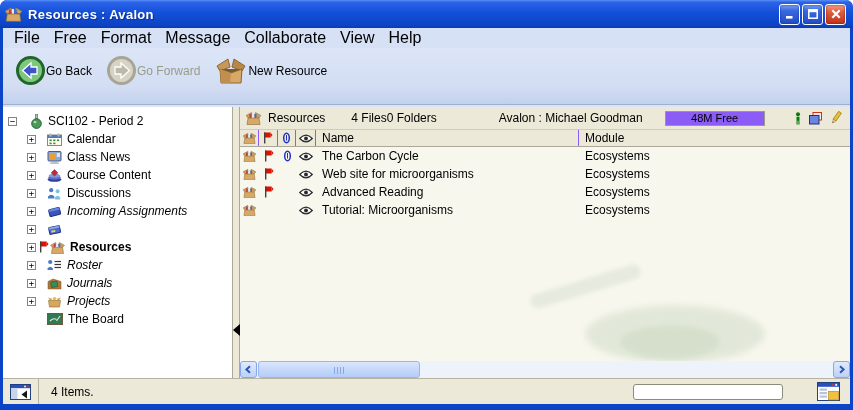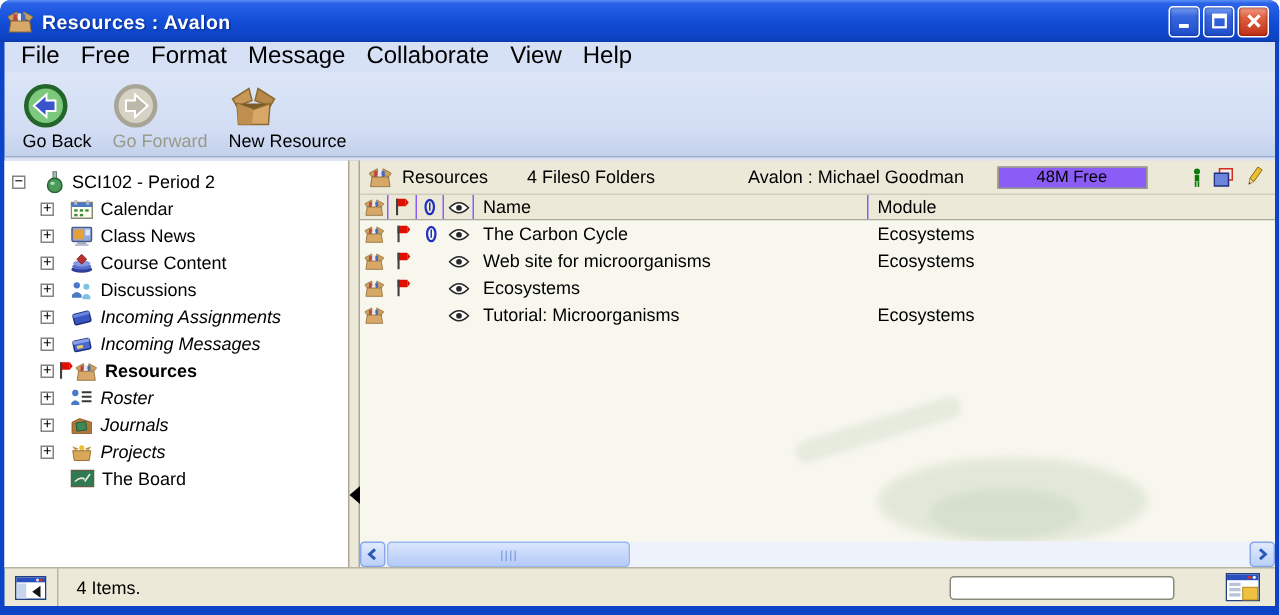--- a/index.html
+++ b/index.html
@@ -19,21 +19,21 @@
 
   
   .menubar { position:absolute; left:3px; top:28px; width:847px; height:20px; background:#d7e1f6;
     display:flex; align-items:center; padding-left:4px; }
   .mi { font-size:16px; padding:2px 7px; cursor:default; }
 
   
   .toolbar { position:absolute; left:3px; top:48px; width:847px; height:56px;
     background:linear-gradient(180deg,#dde6f8 0%,#d2ddf3 70%,#c3d1ec 100%);
     display:flex; align-items:flex-start; padding:4px 6px 0 8px; gap:6px; }
-  .tbtn { display:flex; flex-direction:column; align-items:flex-start; min-width:52px; padding:2px 4px; }
+  .tbtn { display:flex; flex-direction:row; align-items:center; min-width:52px; padding:2px 4px; }
   .tbtn .icn { height:32px; display:flex; align-items:center; }
   .tlabel { font-size:12px; margin-top:1px; }
   .tbtn.disabled .tlabel { color:#9a9a88; }
   .toolbar-edge { position:absolute; left:3px; top:104px; width:847px; height:3px;
     background:#dce4f4; border-top:1px solid #9fb0ce; }
 
   
   .main { position:absolute; left:3px; top:107px; width:847px; height:271px; background:#fff; }
   .tree { position:absolute; left:0; top:0; width:229px; height:271px; background:#fff; overflow:hidden; padding-top:5px; }
   .trow { display:flex; align-items:center; height:18px; font-size:12px; white-space:nowrap; }
@@ -272,21 +272,20 @@
           <span class="expander">+</span>
           <span class="icn">
             <svg width="15" height="13">
               <g transform="rotate(-12 7.5 6.5)">
                 <rect x="2" y="3.5" width="11" height="7" rx="1" fill="#4a6ad0" stroke="#20307a"></rect>
                 <rect x="2" y="3.5" width="11" height="2.2" fill="#8aa0ec"></rect>
                 <rect x="4" y="7" width="4" height="2" fill="#e8d060"></rect>
               </g>
             </svg>
           </span>
-          <span class="tlbl italic">Incoming Messages</span>
         </div>
         <div class="trow">
           <span class="expander">+</span>
           <span class="icn flg">
             <svg width="10" height="12">
               <rect x="1" y="0.5" width="6.5" height="5" fill="#e01000"></rect>
               <polygon points="7.5,0.5 9.5,3 7.5,5.5" fill="#e01000"></polygon>
               <rect x="1" y="0.5" width="1.4" height="11" fill="#404040"></rect>
             </svg>
           </span>
@@ -551,20 +550,21 @@
             </span>
             <span class="cell c-clip"></span>
             <span class="cell c-eye">
               <span class="icn">
                 <svg width="14" height="9">
                   <path d="M0.7,4.5 Q7,-2.2 13.3,4.5 Q7,11.2 0.7,4.5 Z" fill="#fff" stroke="#282828" stroke-width="1.1"></path>
                   <circle cx="7" cy="4.5" r="1.9" fill="#282828"></circle>
                 </svg>
               </span>
             </span>
+            <span class="cell c-name">Advanced Reading</span>
             <span class="cell c-module">Ecosystems</span>
           </div>
           <div class="rrow">
             <span class="cell c-box">
               <span class="icn">
                 <svg width="13" height="12" viewBox="0 0 15 14">
                   <polygon points="0,4.5 5.5,1.5 6.5,5 2,7" fill="#caa05e" stroke="#8a6a30" stroke-width="0.5"></polygon>
                   <polygon points="15,4.5 9.5,1.5 8.5,5 13,7" fill="#caa05e" stroke="#8a6a30" stroke-width="0.5"></polygon>
                   <rect x="3.5" y="3" width="2" height="4" fill="#c04040"></rect>
                   <rect x="6" y="2.5" width="2" height="4.5" fill="#e8e8e8"></rect>

